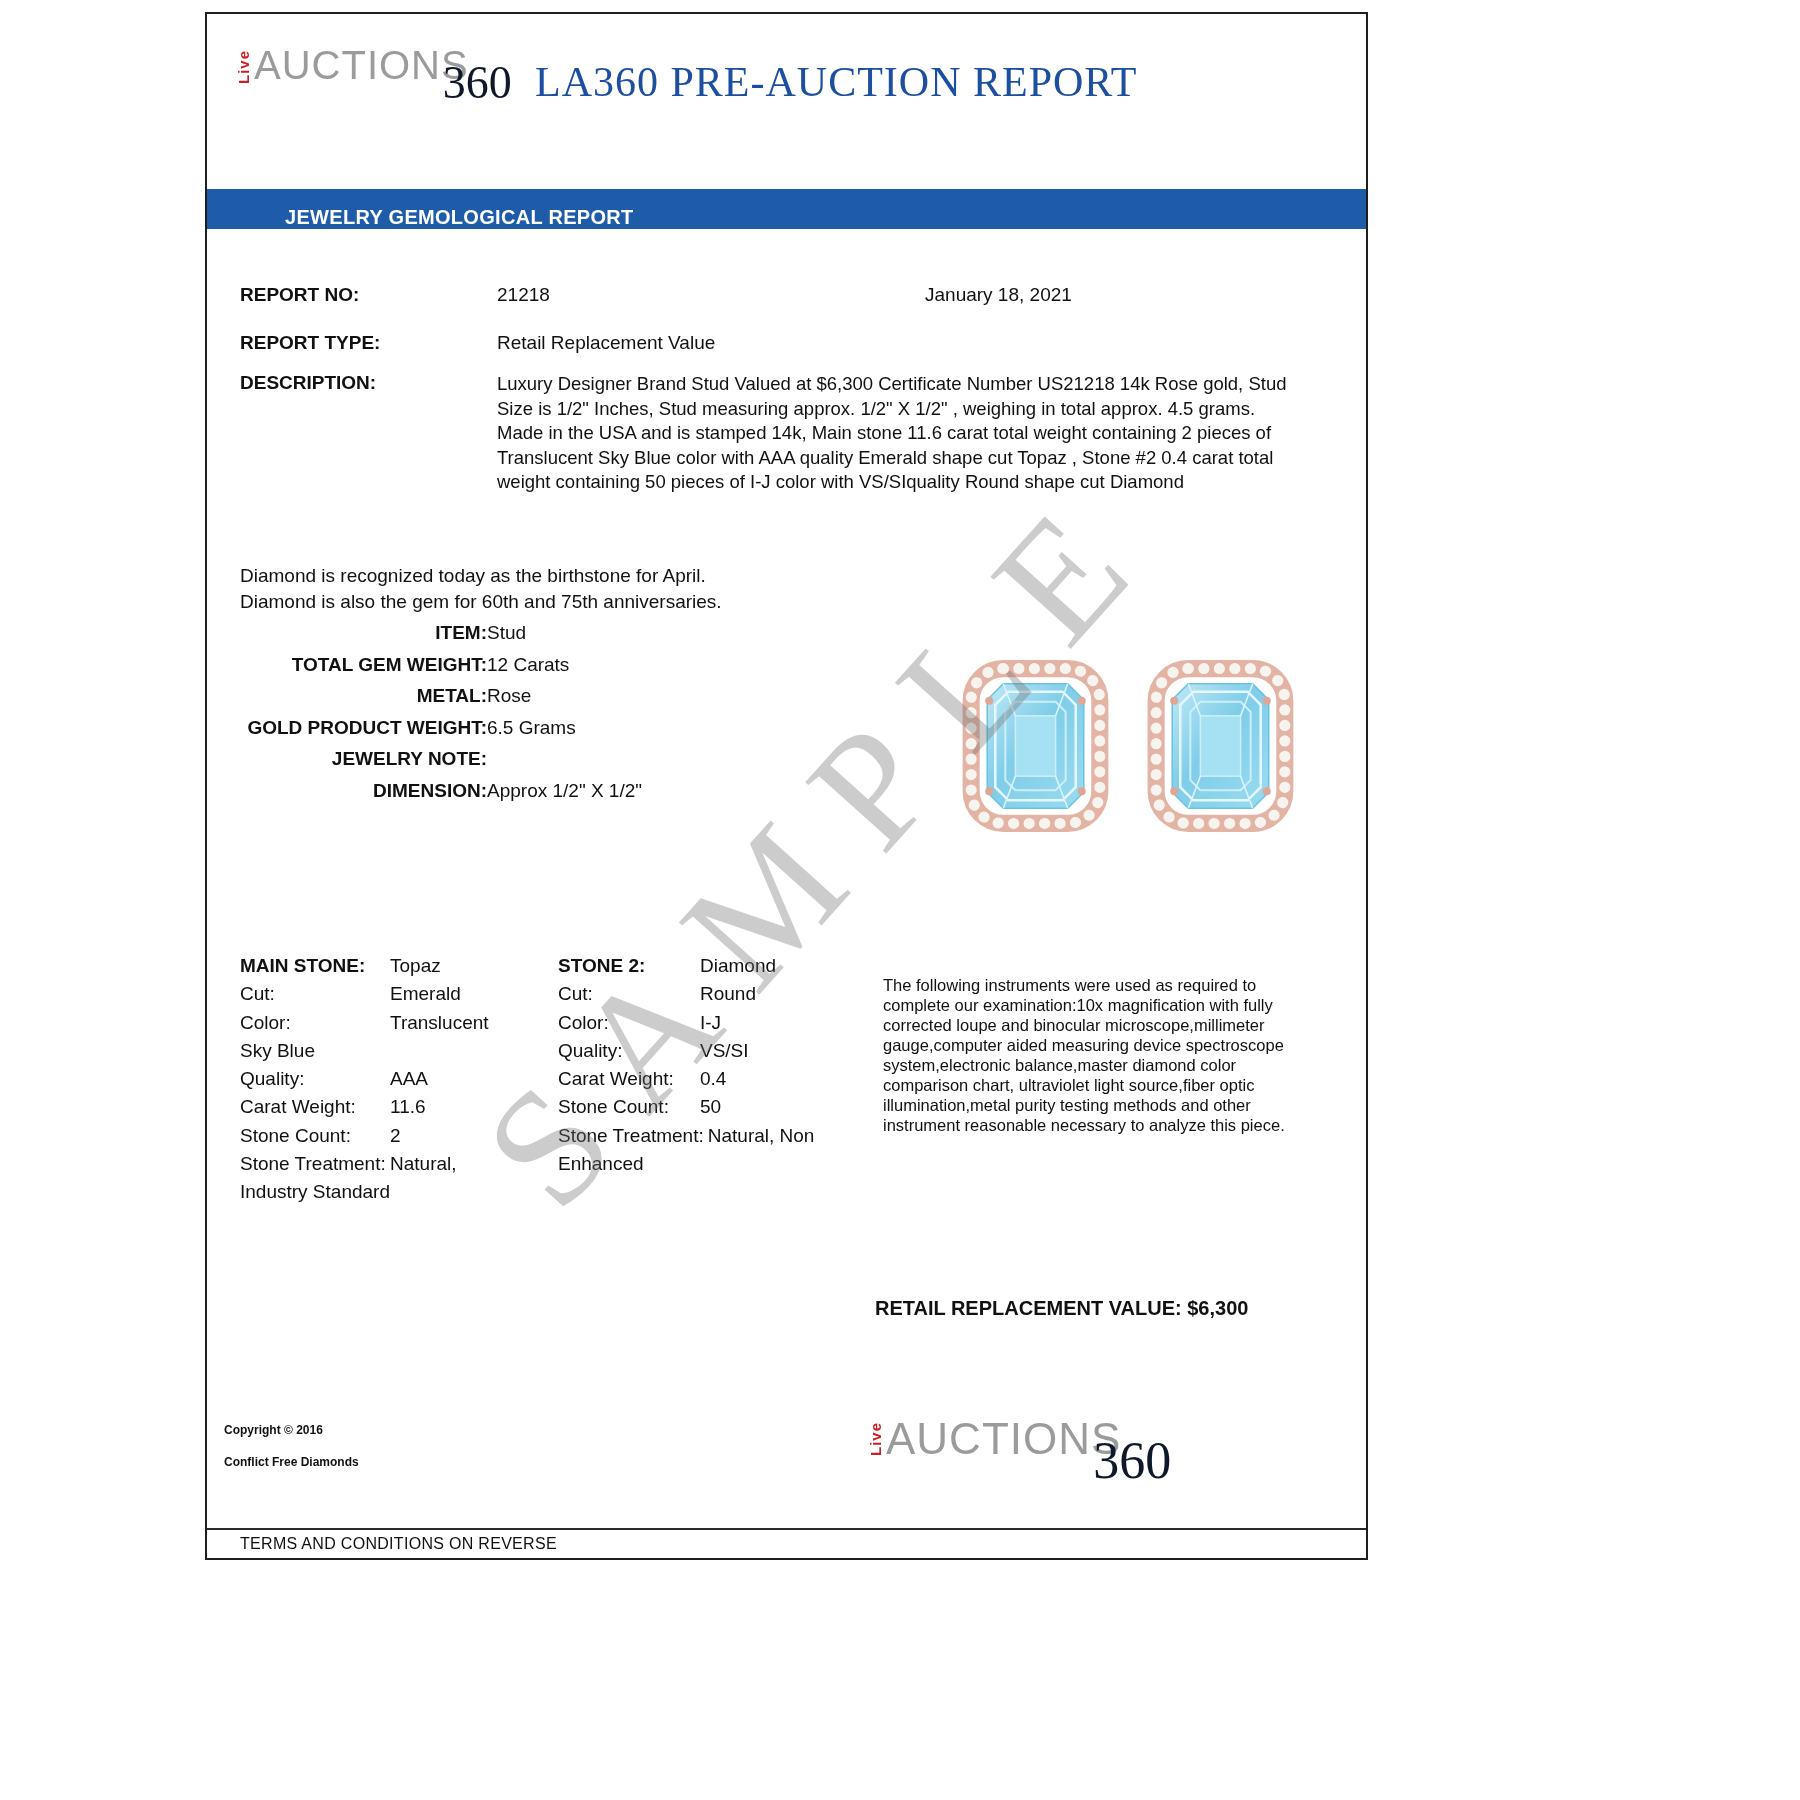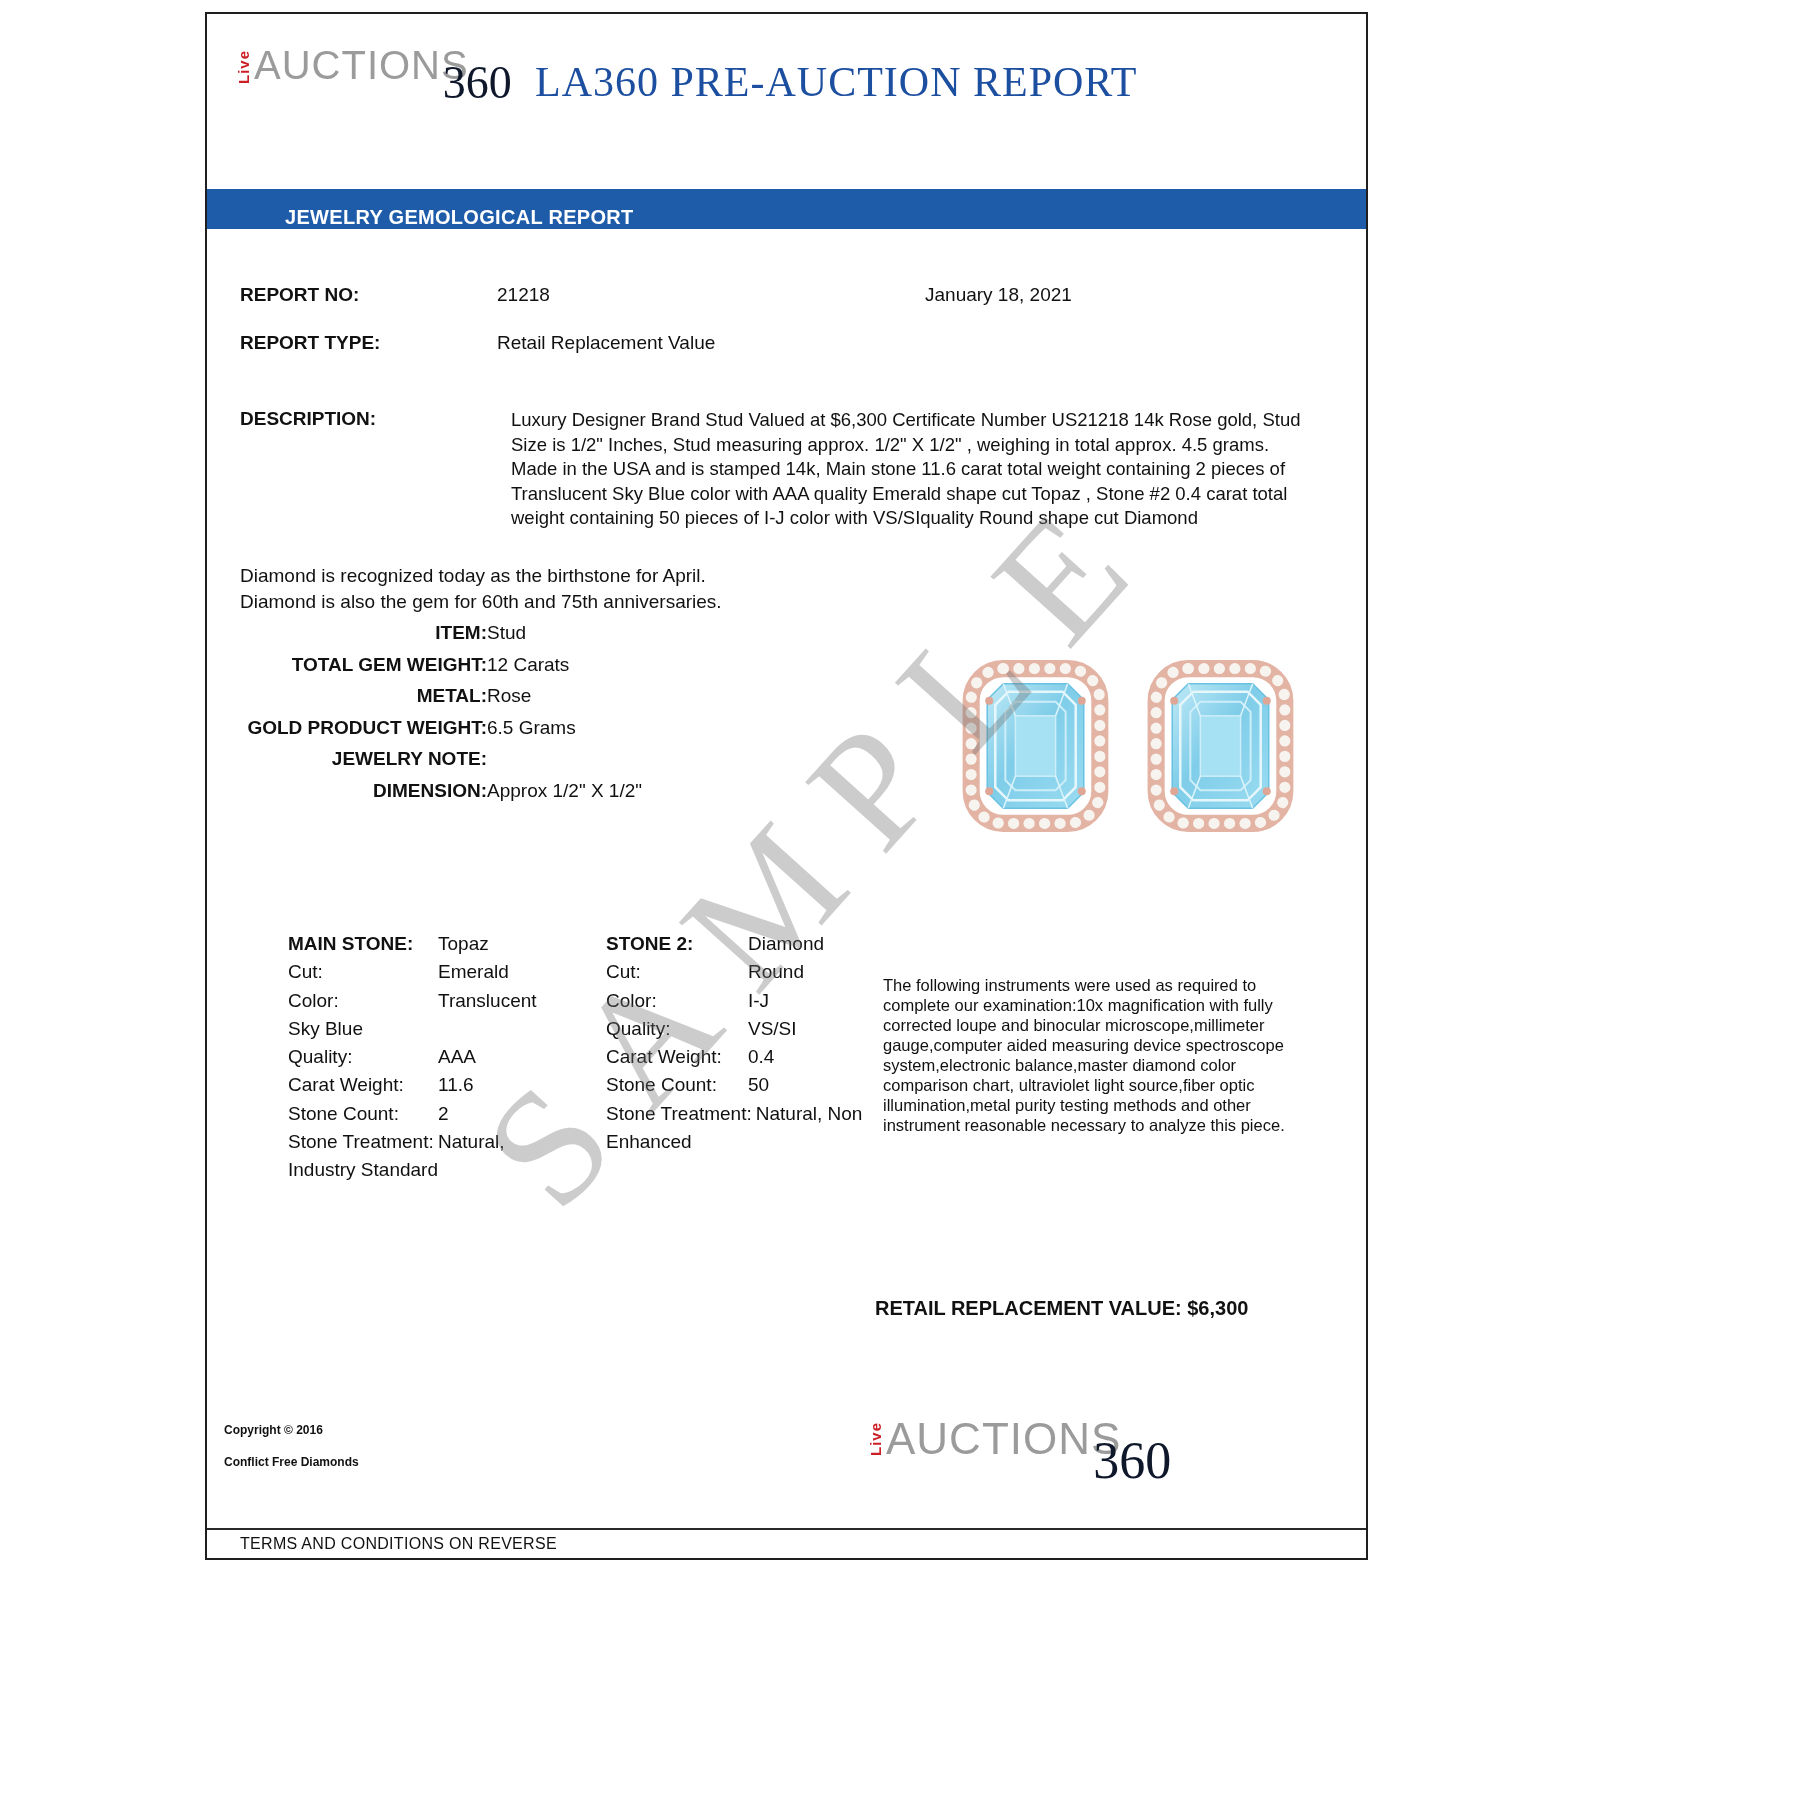--- a/index.html
+++ b/index.html
@@ -50,21 +50,21 @@
     font-weight:bold; font-size:20px; letter-spacing:0.3px; z-index:2;
   }
 
   
   .meta-row { position:absolute; left:240px; display:flex; font-size:19px; z-index:2; }
   .meta-row .mlabel { font-weight:bold; min-width:257px; }
   .meta-row .mvalue { }
   .meta-date { position:absolute; left:685px; top:0; white-space:nowrap; }
   .row-no { top:284px; width:1060px;align-items:center; }
   .row-type { top:332px; }
-  .row-desc { top:408px;gap:14px; }
+  .row-desc { top:372px; }
   .desc-text { width:800px; font-size:18.5px; line-height:24.5px; }
 
   
   .notes { position:absolute; left:240px; top:563px; font-size:19px; line-height:26px; z-index:2; }
 
   
   .item-fields { position:absolute; left:240px; top:621px; z-index:2; }
   .ifrow { display:flex; font-size:19px; line-height:24px; margin-bottom:7.5px;text-align:right; }
   .ifrow .iflabel { font-weight:bold; min-width:247px; }
 
@@ -74,21 +74,21 @@
   
   .watermark {
     position:absolute; left:270px; top:725px; width:1100px; height:240px;
     display:flex; align-items:center; justify-content:center;
     transform:rotate(-48deg); transform-origin:center;
     font-family:"Liberation Serif", serif; font-size:165px; letter-spacing:42px;
     color:#6f6f6f; opacity:0.35; z-index:5; pointer-events:none; white-space:nowrap;
   }
 
   
-  .stone-col { position:absolute; top:930px; z-index:2;margin-left:48px; }
+  .stone-col { position:absolute; top:952px; z-index:2; }
   .stone-col .srow { display:flex; font-size:19px; line-height:28.3px; }
   .stone-col .slabel { min-width:150px; padding-right:4px; }
   .stone-col .svalue { }
   .stone-col .srow:first-child .slabel { font-weight:bold; }
   .main-stone { left:240px; width:320px; }
   .stone2 { left:558px; width:320px; }
   .stone2 .slabel { min-width:142px; }
 
   
   .method { position:absolute; left:883px; top:975px; width:428px; font-size:16.5px; line-height:20px; z-index:2; }

